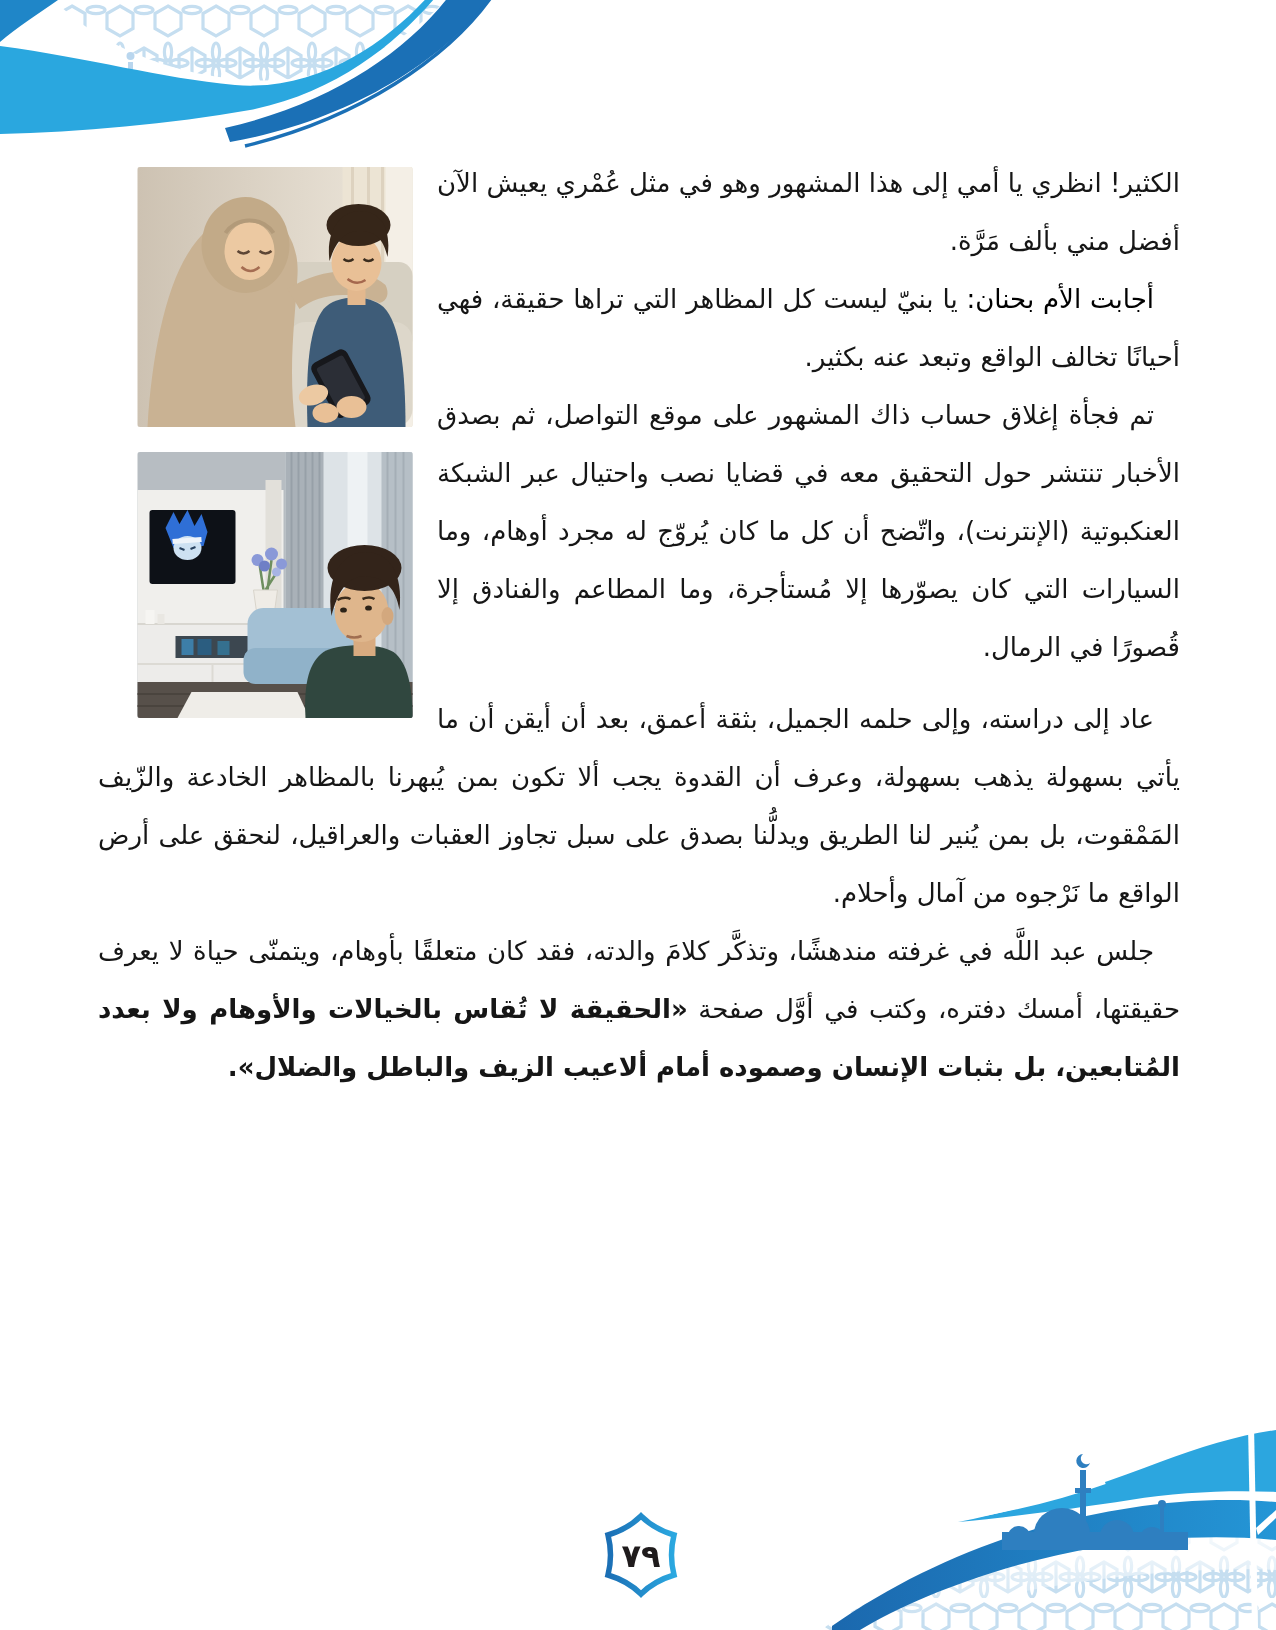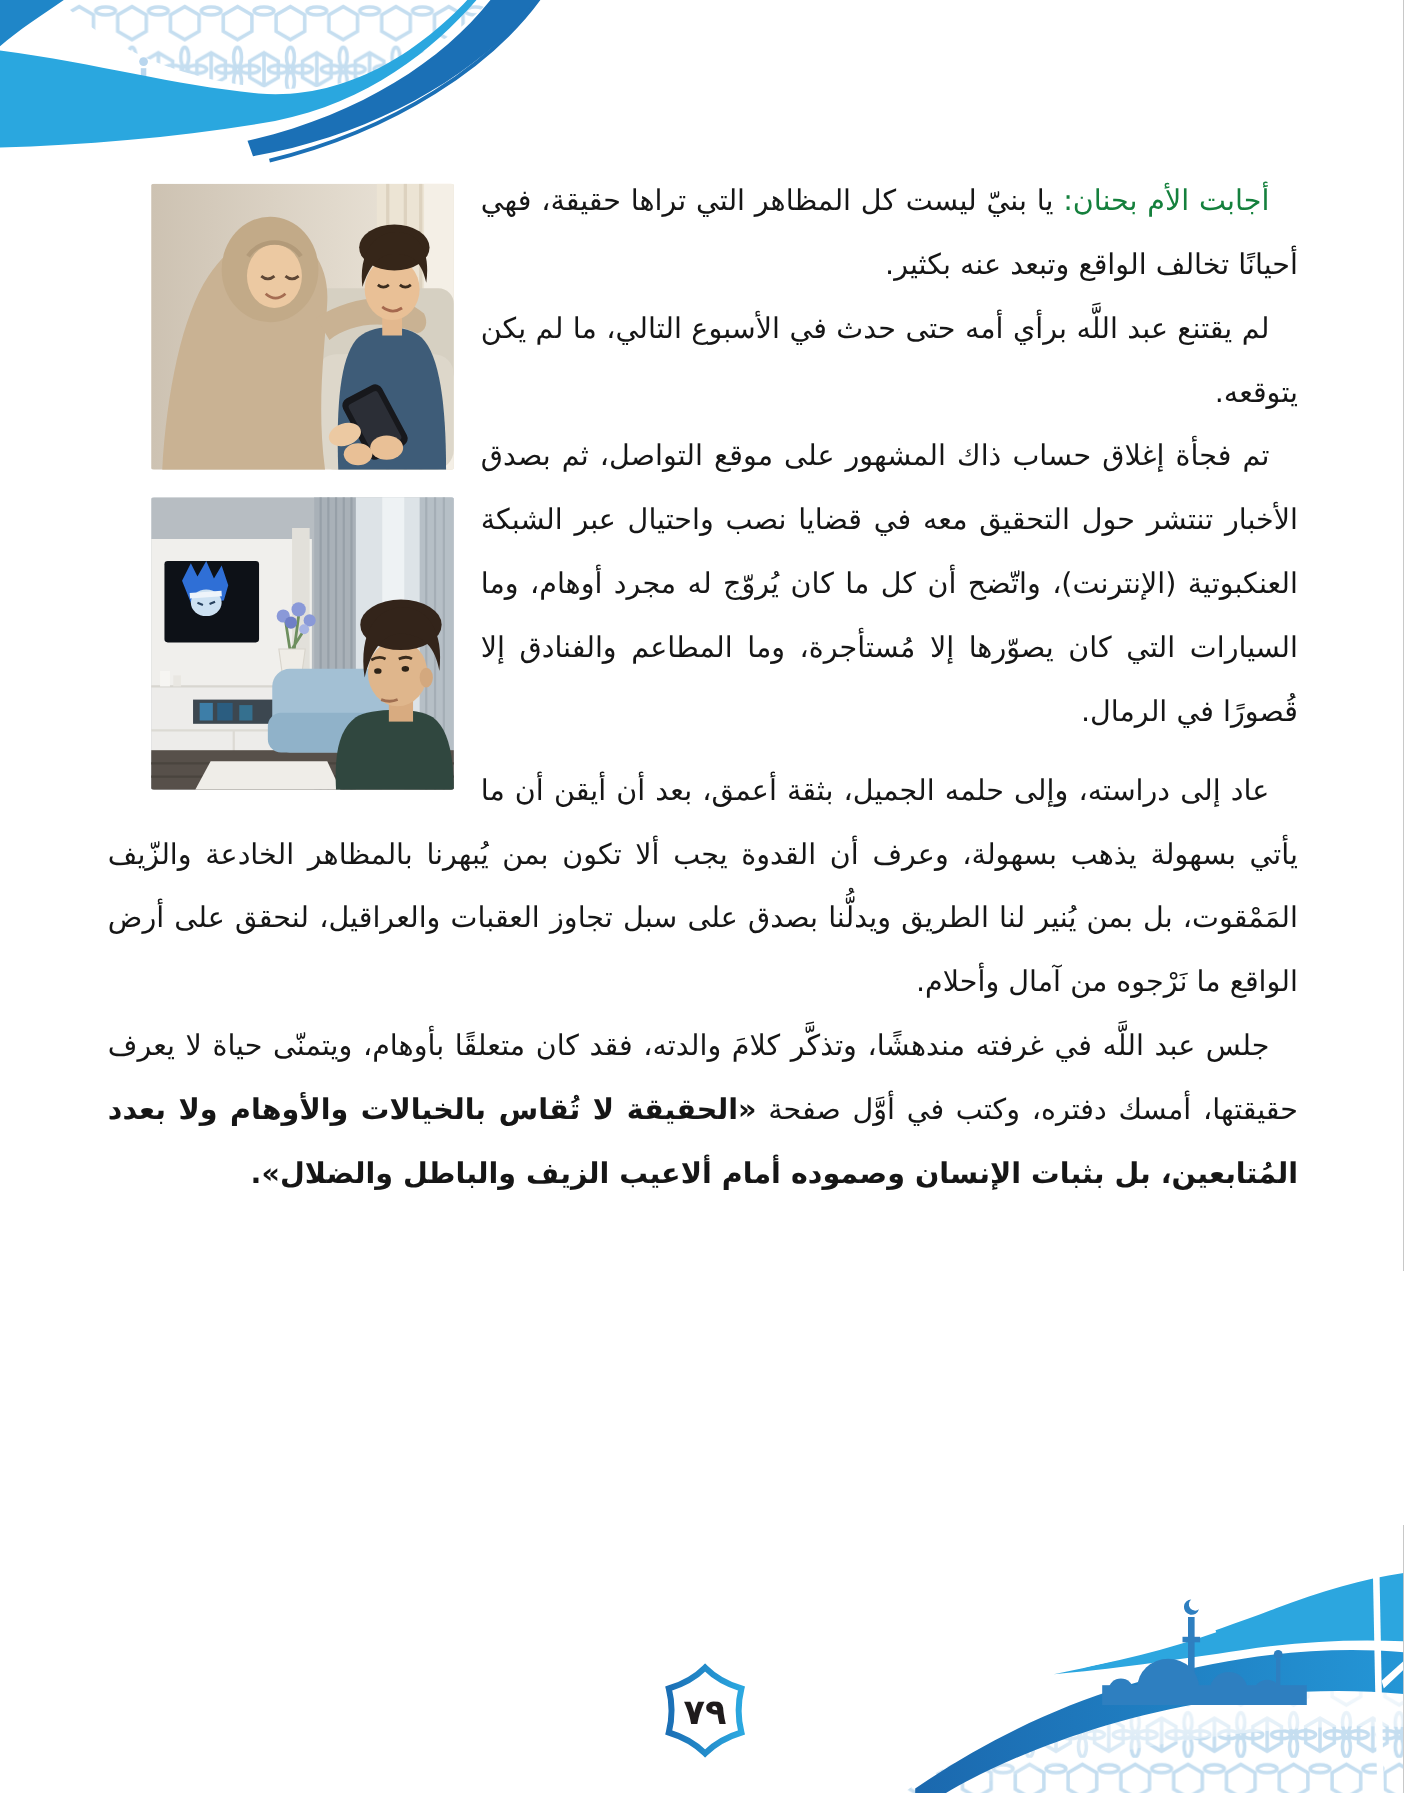--- a/index.html
+++ b/index.html
@@ -12,21 +12,21 @@
   .header-deco{top:0;}
   .footer-deco{top:1430px;}
   .text-block{
     position:absolute;left:98px;top:154px;width:1082px;
     direction:rtl;text-align:justify;
     font-size:26px;line-height:58px;color:#161616;
   }
   .para{margin:0;padding:0;}
   .para.indent{text-indent:26px;}
   .para.p-last{margin-top:14px;}
-  .lead-blue{color:#15803d;}
+  .lead-blue{color:#000000;}
   .boldtxt{font-weight:bold;}
   .photo-float{float:left;display:block;border-radius:3px;}
   .photo1{width:276px;height:260px;margin:13px 24px 12px 39px;}
   .photo2{width:276px;height:266px;margin:8px 24px 12px 39px;}
   .badge{position:absolute;left:602px;top:1512px;width:78px;height:86px;}
   .badge text{font-family:"DejaVu Sans",sans-serif;font-weight:bold;}
 </style>
 </head>
 <body>
 
@@ -105,24 +105,24 @@
 
       <g transform="rotate(-28 202 214)">
         <rect x="182" y="186" width="40" height="62" rx="7" fill="#17181c"></rect>
         <rect x="187" y="192" width="30" height="50" rx="3" fill="#2b2e36"></rect>
       </g>
       <ellipse cx="176" cy="228" rx="15" ry="10" fill="#ecc9a2" transform="rotate(-18 176 228)"></ellipse>
       <ellipse cx="214" cy="240" rx="15" ry="11" fill="#e9c096"></ellipse>
       <ellipse cx="188" cy="246" rx="13" ry="10" fill="#e9c096"></ellipse>
     </svg>
 
+    <p class="para"><span>الكثير! انظري يا أمي إلى هذا المشهور وهو في مثل عُمْري يعيش الآن أفضل مني بألف مَرَّة.</span></p>
 
     <p class="para indent"><span class="lead-blue">أجابت الأم بحنان:</span><span> يا بنيّ ليست كل المظاهر التي تراها حقيقة، فهي أحيانًا تخالف الواقع وتبعد عنه بكثير.</span></p>
 
-    <p class="para indent"><span>لم يقتنع عبد اللَّه برأي أمه حتى حدث في الأسبوع التالي، ما لم يكن يتوقعه.</span></p>
 
     <p class="para indent"><span>تم فجأة إغلاق حساب ذاك المشهور على موقع التواصل، ثم بصدق الأخبار تنتشر حول</span><svg class="photo-float photo2" viewBox="0 0 275 266">
         <rect width="275" height="266" fill="#b7bdc2"></rect>
 
         <rect x="148" width="127" height="266" fill="#dde3e7"></rect>
         <rect x="148" width="38" height="266" fill="#a9b1b8"></rect>
         <path d="M154,0 V266 M161,0 V266 M168,0 V266 M175,0 V266 M182,0 V266" stroke="#97a0a8" stroke-width="2" fill="none"></path>
         <rect x="210" width="20" height="266" fill="#eef2f4"></rect>
         <rect x="244" width="31" height="266" fill="#b6bfc6"></rect>
         <path d="M250,0 V266 M258,0 V266 M266,0 V266" stroke="#a5aeb6" stroke-width="2" fill="none"></path>

